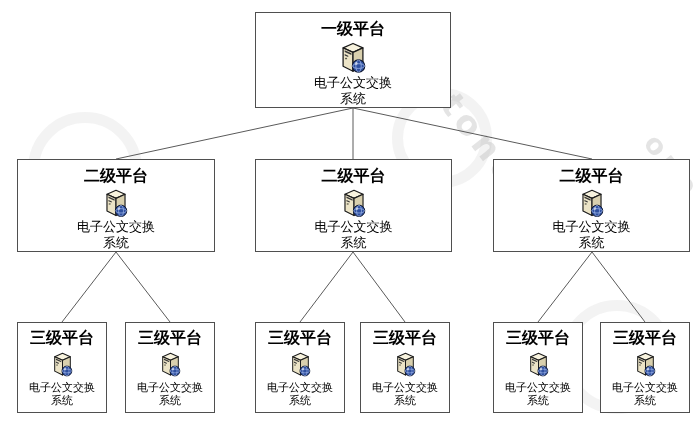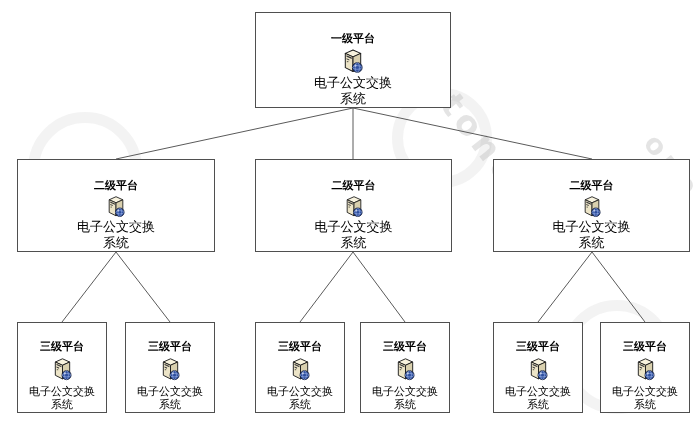--- a/index.html
+++ b/index.html
@@ -19,26 +19,26 @@
     position:absolute;border:11px solid #d7d7d7;opacity:.30;border-radius:50%;
   }
   
   .lines{position:absolute;left:0;top:0;}
   
   .node{
     position:absolute;background:#ffffff;border:1px solid #4f4f4f;
     display:flex;flex-direction:column;align-items:center;text-align:center;
     box-sizing:border-box;color:#000;
   }
-  .node .title{font-weight:bold;font-size:11px;margin-top:20px;line-height:1.1;}
+  .node .title{font-weight:bold;font-size:16px;margin-top:7px;line-height:1.1;}
   .node .sys{font-weight:normal;font-size:13px;line-height:1.22;margin-top:1px;}
   .icon{display:block;margin-top:3px;}
   .l1 .icon,.l2 .icon{width:36px;height:38px;}
   .l3 .icon{width:25px;height:27px;margin-top:4px;}
-  .l3 .title{font-size:11px;margin-top:18px;}
+  .l3 .title{font-size:16px;margin-top:6px;}
   .l3 .sys{font-size:11px;line-height:1.25;margin-top:3px;}
   
   .n-l1 {left:255px;top:12px;width:196px;height:96px;}
   .n-l2a{left:17px; top:159px;width:198px;height:93px;}
   .n-l2b{left:255px;top:159px;width:197px;height:93px;}
   .n-l2c{left:493px;top:159px;width:197px;height:93px;}
   .n-l3a{left:17px; top:322px;width:90px;height:91px;}
   .n-l3b{left:125px;top:322px;width:90px;height:91px;}
   .n-l3c{left:255px;top:322px;width:90px;height:91px;}
   .n-l3d{left:360px;top:322px;width:90px;height:91px;}

